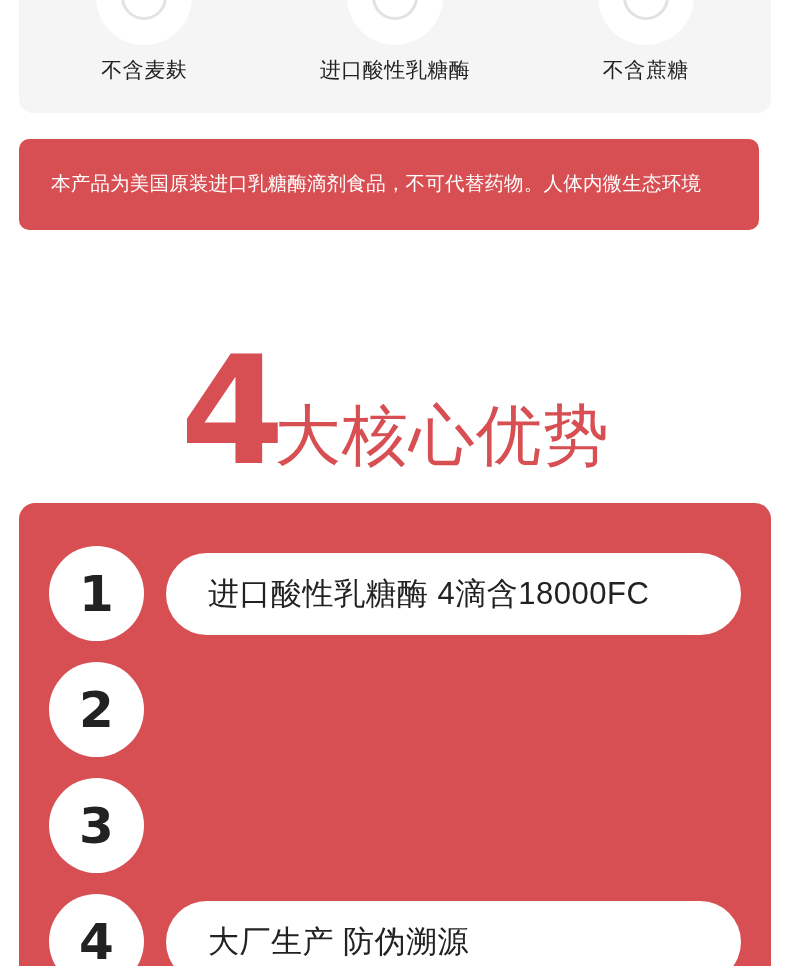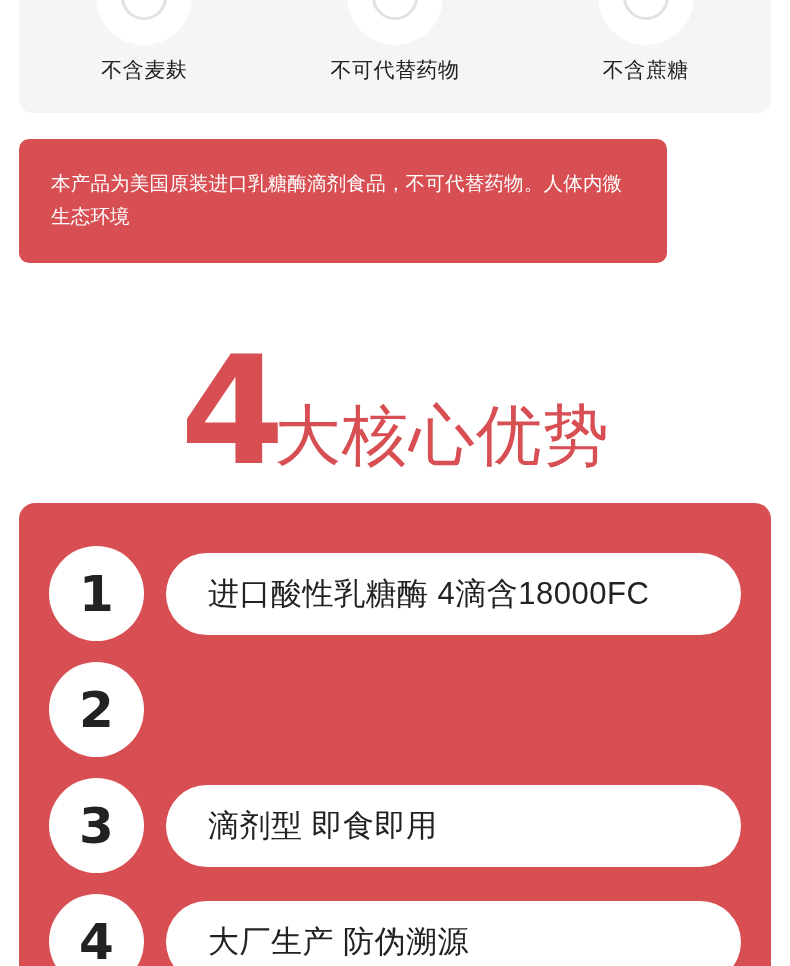--- a/index.html
+++ b/index.html
@@ -69,21 +69,21 @@
     letter-spacing: 0.5px;
     line-height: 1;
     text-align: center;
   }
 
   
   .disclaimer {
     position: absolute;
     left: 19px;
     top: 139px;
-    width: 648px;
+    width: 740px;
     background: #d84f53;
     border-radius: 10px;
     box-sizing: border-box;
     padding: 28px 32px 30px 32px;
   }
   .disclaimer p {
     margin: 0;
     color: #ffffff;
     font-size: 19.5px;
     line-height: 33px;
@@ -176,21 +176,21 @@
 <div class="badges-strip">
   <div class="badges-row">
 
     <div class="badge-cell">
       <div class="badge-circle"></div>
       <div class="badge-label">不含麦麸</div>
     </div>
 
     <div class="badge-cell">
       <div class="badge-circle"></div>
-      <div class="badge-label">不可代替药物</div>
+      <div class="badge-label">进口酸性乳糖酶</div>
     </div>
 
     <div class="badge-cell">
       <div class="badge-circle"></div>
       <div class="badge-label">不含蔗糖</div>
     </div>
 
   </div>
 </div>
 
@@ -209,21 +209,20 @@
     <div class="adv-badge">1</div>
     <div class="adv-pill">进口酸性乳糖酶 4滴含18000FC</div>
   </div>
 
   <div class="adv-row">
     <div class="adv-badge">2</div>
   </div>
 
   <div class="adv-row">
     <div class="adv-badge">3</div>
-    <div class="adv-pill">滴剂型 即食即用</div>
   </div>
 
   <div class="adv-row">
     <div class="adv-badge">4</div>
     <div class="adv-pill">大厂生产 防伪溯源</div>
   </div>
 
 </div>
 
 </body></html>

